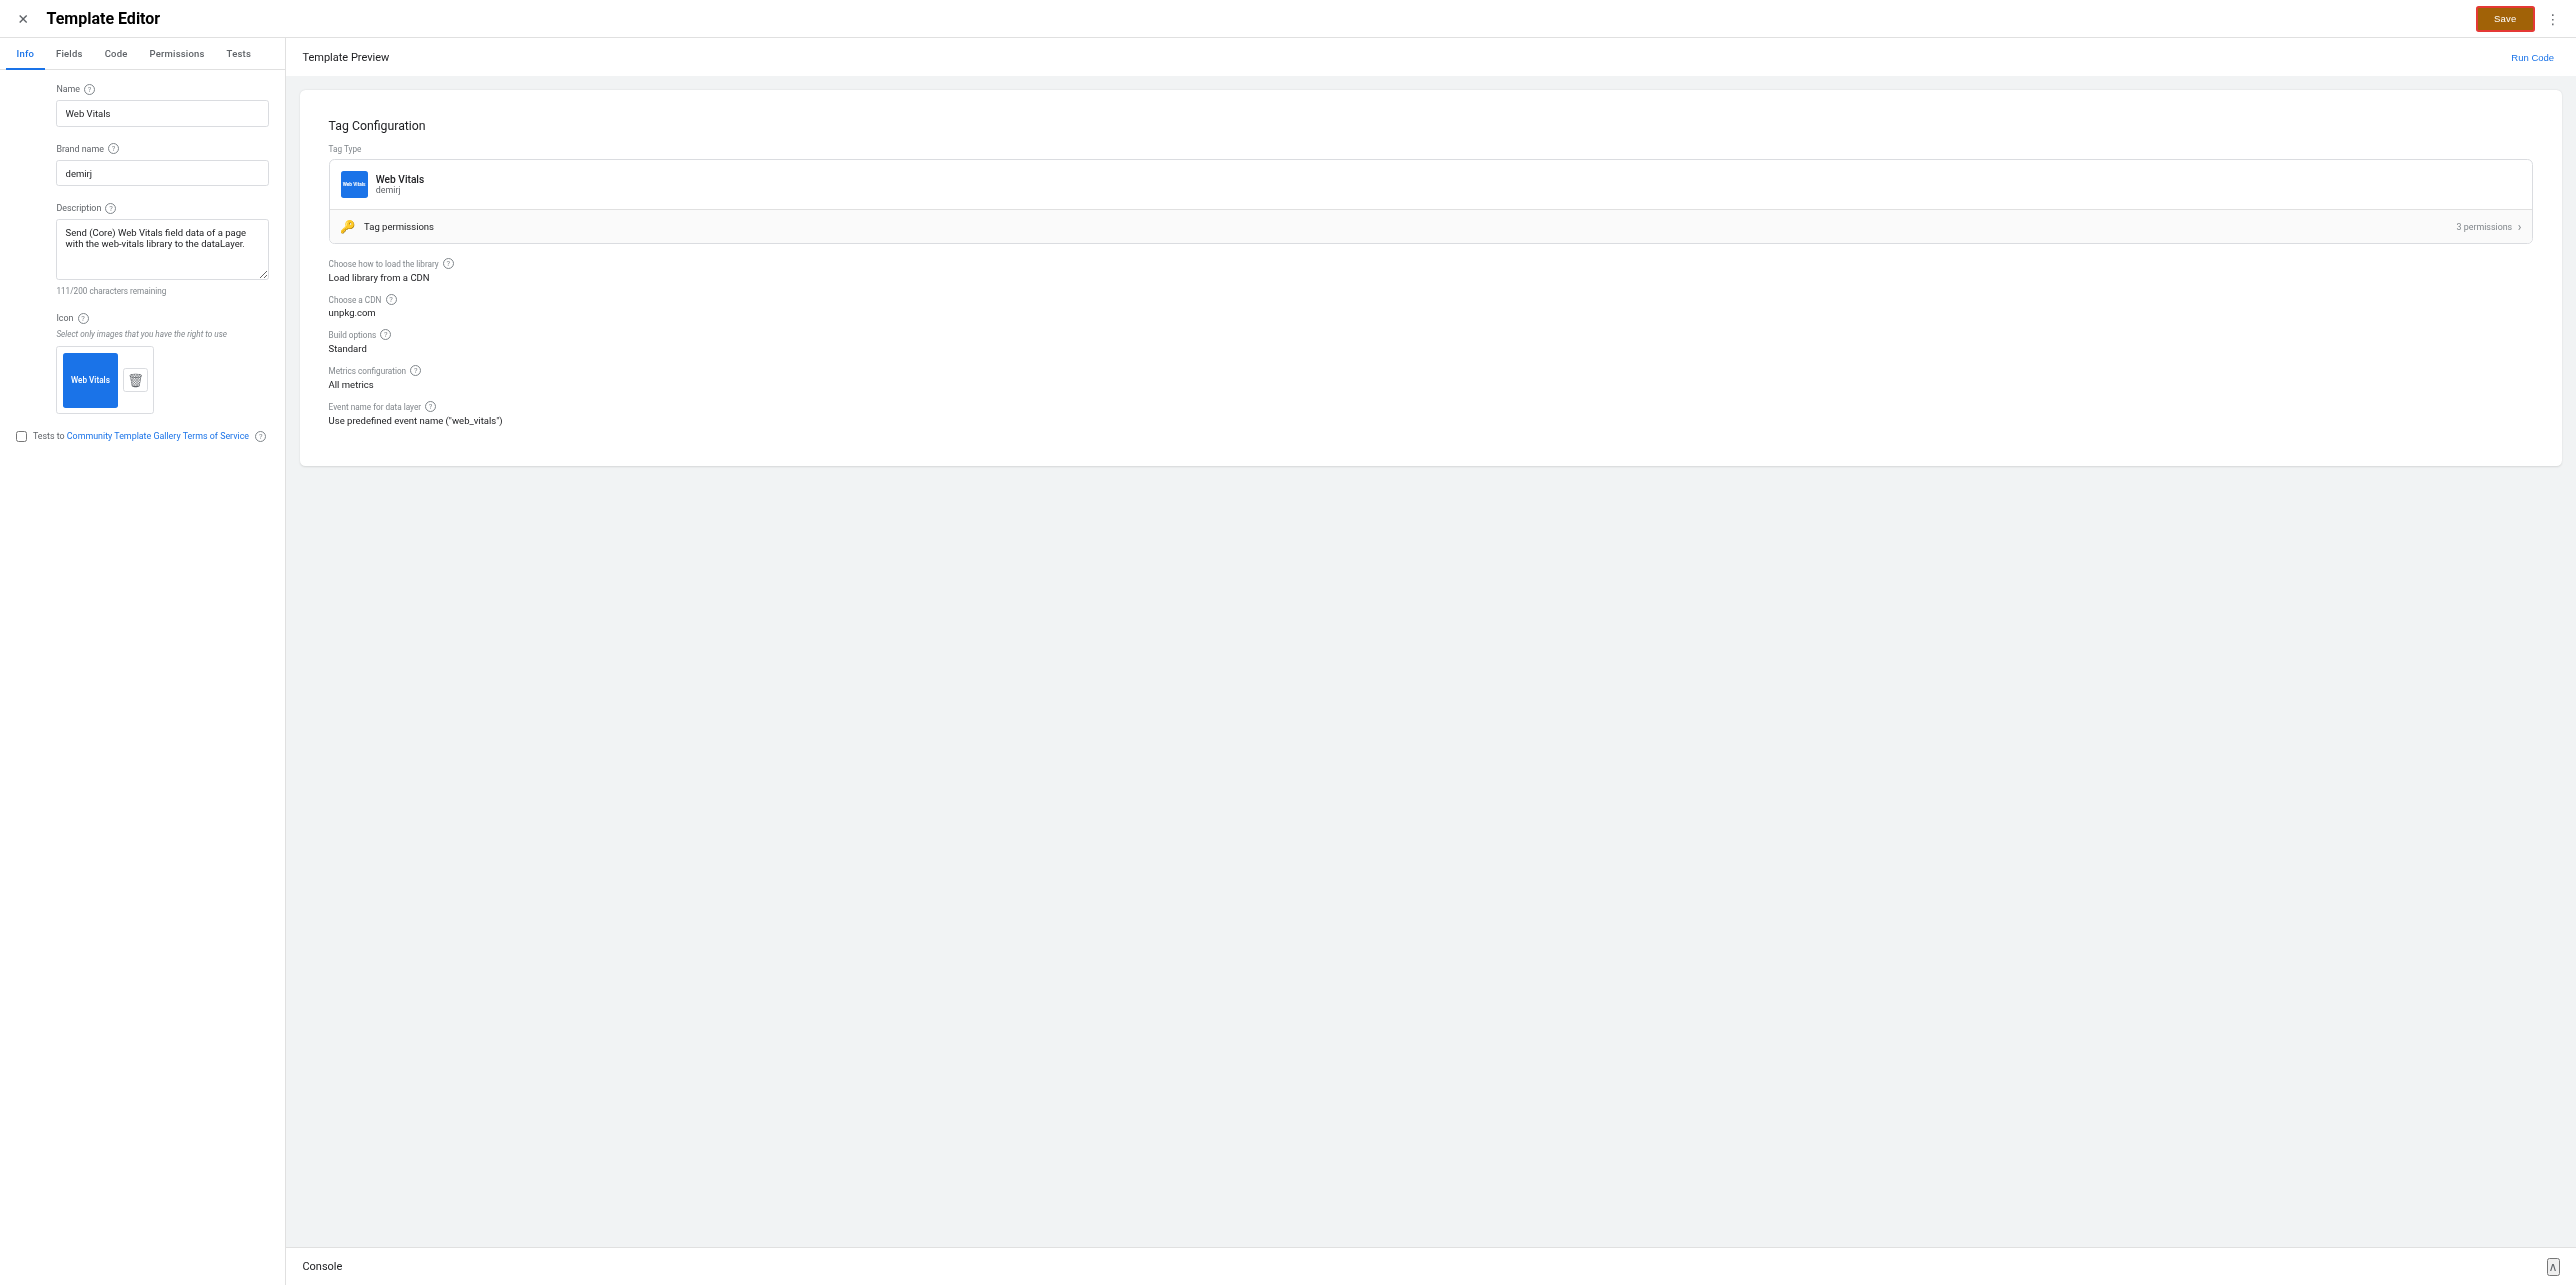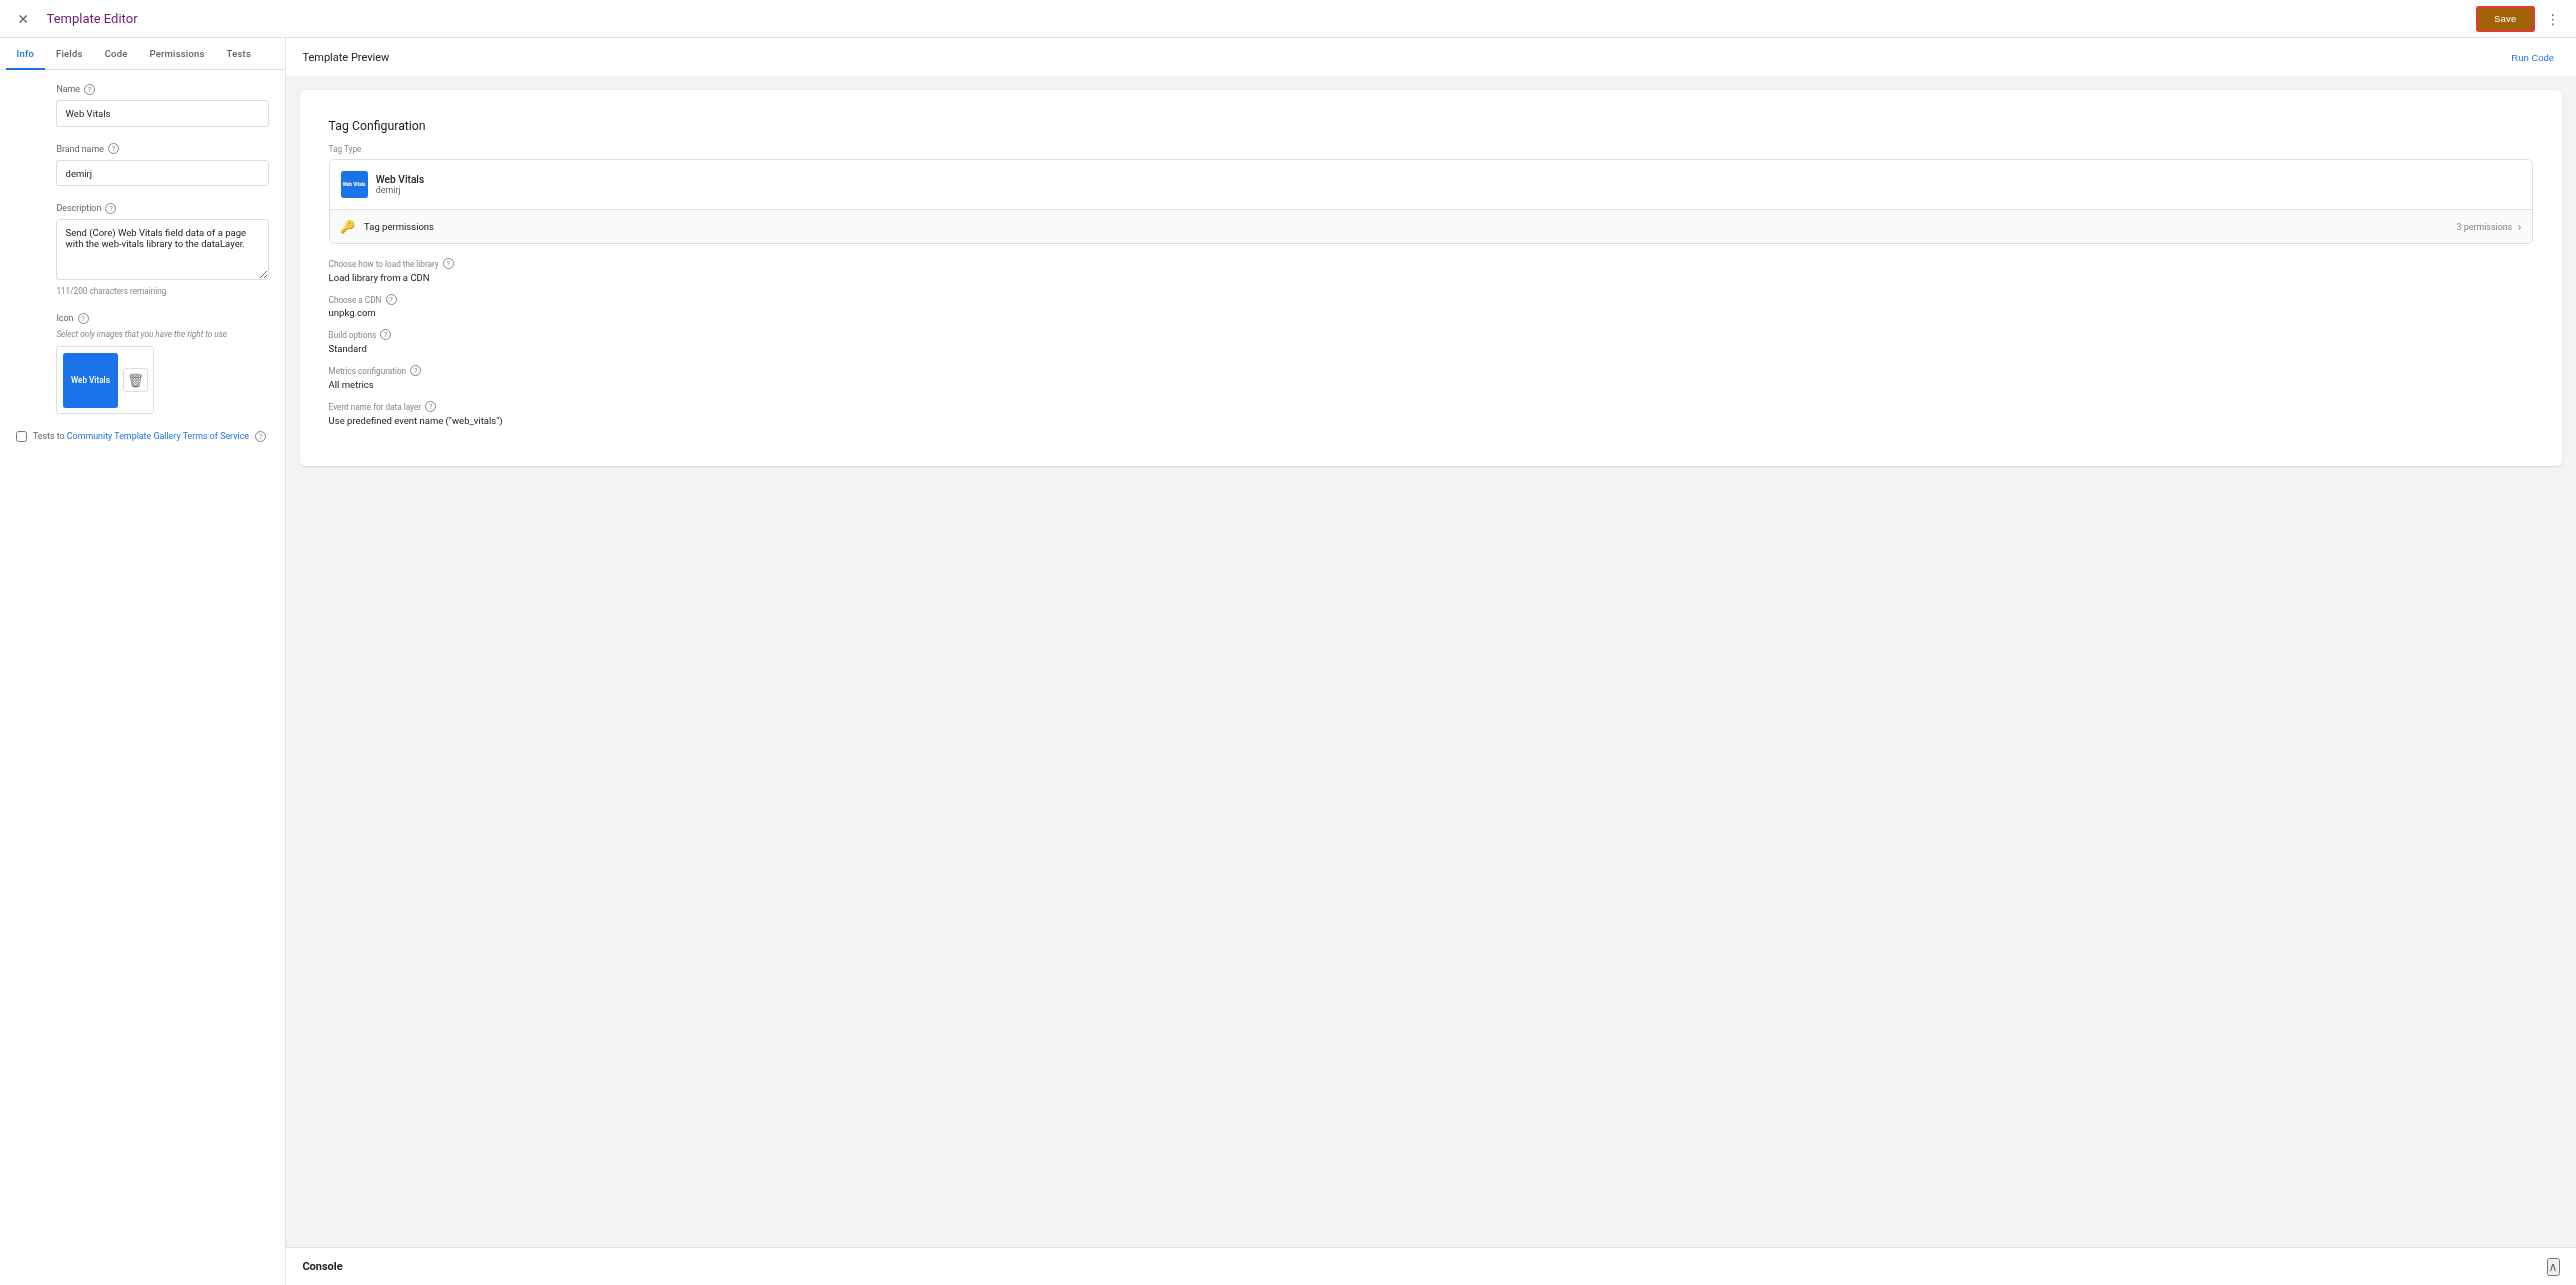--- a/index.html
+++ b/index.html
@@ -22,23 +22,23 @@
       border-bottom: 0.7px solid #e0e0e0;
       height: 38px;
       flex-shrink: 0;
     }
     .header-left {
       display: flex;
       align-items: center;
       gap: 11px;
     }
     .header-title {
-      font-size: 13px;
-      font-weight: 400;
-      color: #701a75;
+      font-size: 16px;
+      font-weight: 700;
+      color: #000000;
     }
     .close-btn {
       cursor: pointer;
       color: #5f6368;
       font-size: 13.6px;
       background: none;
       border: none;
       padding: 2.7px;
       display: flex;
       align-items: center;
@@ -390,21 +390,21 @@
       flex-shrink: 0;
     }
     .console-header {
       display: flex;
       align-items: center;
       justify-content: space-between;
       padding: 9.5px 16.4px;
     }
     .console-title {
       font-size: 11px;
-      font-weight: 700;
+      font-weight: 400;
       color: #202124;
     }
     .console-chevron {
       font-size: 12.3px;
       color: #5f6368;
       cursor: pointer;
     }
   </style>
 </head>
 <body>

